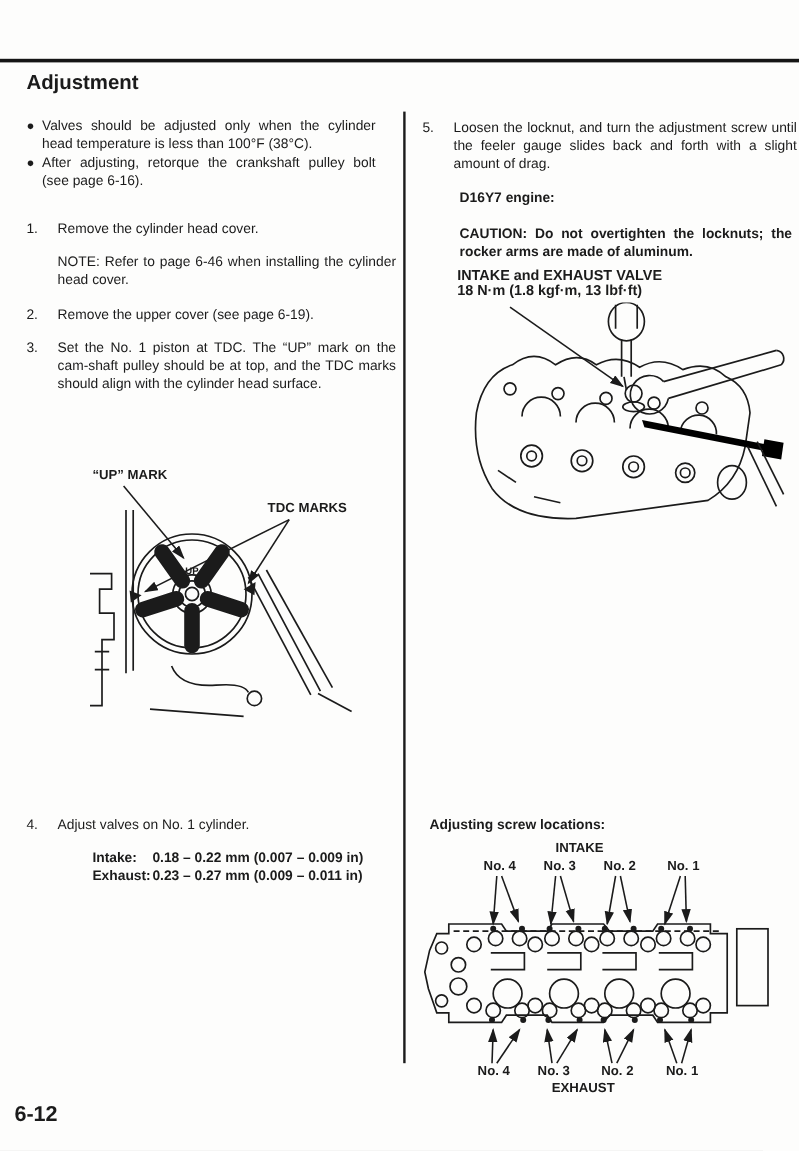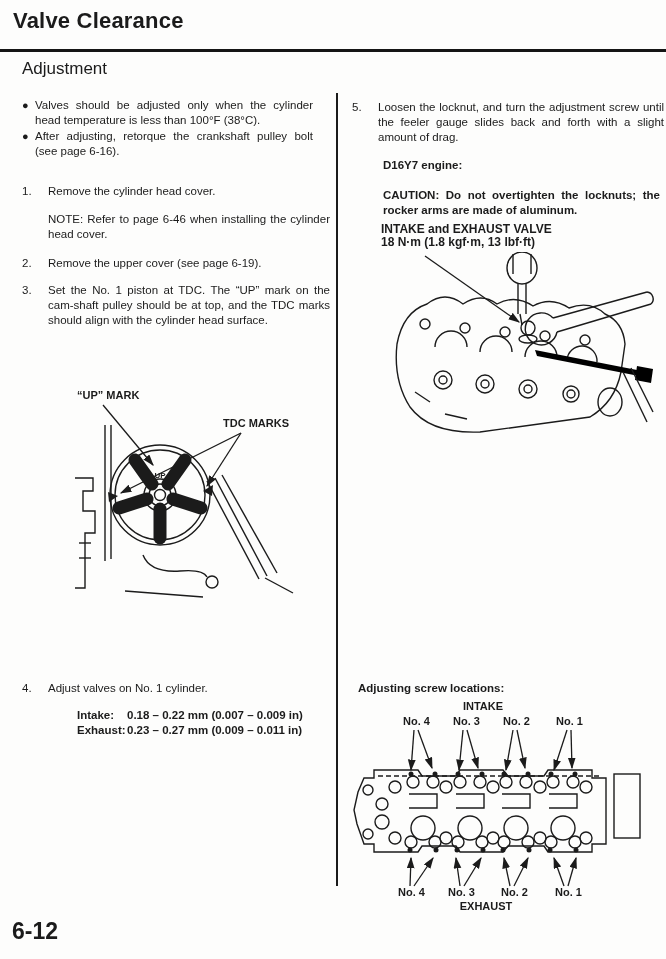--- a/index.html
+++ b/index.html
@@ -4,55 +4,54 @@
 <style>
   html,body{margin:0;padding:0;background:#e8e8e8;}
   .page{
     position:relative;width:666px;height:959px;background:#fdfdfc;
     font-family:"Liberation Sans",sans-serif;color:#1b1b1b;overflow:hidden;
     margin:0 auto;
   }
   .abs{position:absolute;}
   .page-title{left:13px;top:8px;font-size:22px;font-weight:bold;letter-spacing:.2px;}
   .top-rule{left:0;top:49px;width:666px;height:3px;background:#151515;}
-  .section-title{left:22px;top:59px;font-size:17px;font-weight:normal;}
+  .section-title{left:22px;top:59px;font-size:17px;font-weight:bold;}
   .vdivider{left:336px;top:93px;width:2px;height:793px;background:#1b1b1b;}
   .body-txt{font-size:11.5px;line-height:15px;}
   .just{text-align:justify;}
   .note-block{left:22px;top:97px;width:310px;}
   .bullet-row{display:flex;margin-top:1px;}
   .bullet-row .dot{width:13px;flex:0 0 13px;font-size:11px;line-height:15px;}
   .bullet-row .btxt{width:278px;}
   .step-row{display:flex;}
   .step-row .snum{width:26px;flex:0 0 26px;}
   .step-row .stxt{width:282px;}
   .sub-note{left:48px;top:212px;width:282px;}
   .specs{left:45px;top:708px;width:285px;font-weight:bold;}
   .spec-line{display:flex;}
   .spec-line .slabel{width:50px;flex:0 0 50px;margin-left:32px;}
   .callout{font-size:12px;line-height:12.5px;font-weight:bold;}
-  .footer-num{left:12px;top:918px;font-size:23px;font-weight:bold;}
+  .footer-num{left:12px;top:918px;font-size:18px;font-weight:bold;}
   svg{display:block;}
   svg text{font-family:"Liberation Sans",sans-serif;font-weight:bold;fill:#1b1b1b;}
   svg .lbl{font-size:11px;}
   svg .tiny{font-size:8px;}
   svg path,svg line,svg circle,svg rect,svg ellipse,svg polyline{
     stroke:#1b1b1b;fill:none;stroke-width:1.4;
   }
   svg .fill{fill:#1b1b1b;stroke:none;}
   svg .spoke{stroke-width:13;stroke-linecap:round;}
   svg .arrow{stroke-width:1.3;}
   svg .dash{stroke-dasharray:5 3;}
 </style>
 </head>
 <body>
 
 <div class="page">
 
-  <div class="abs page-title">Valve Clearance</div>
   <div class="abs top-rule"></div>
   <div class="abs section-title">Adjustment</div>
   <div class="abs vdivider"></div>
 
   <div class="abs note-block body-txt">
     <div class="bullet-row">
       <span class="dot">●</span>
       <span class="btxt just">Valves should be adjusted only when the cylinder head temperature is less than 100°F (38°C).</span>
     </div>
     <div class="bullet-row">

